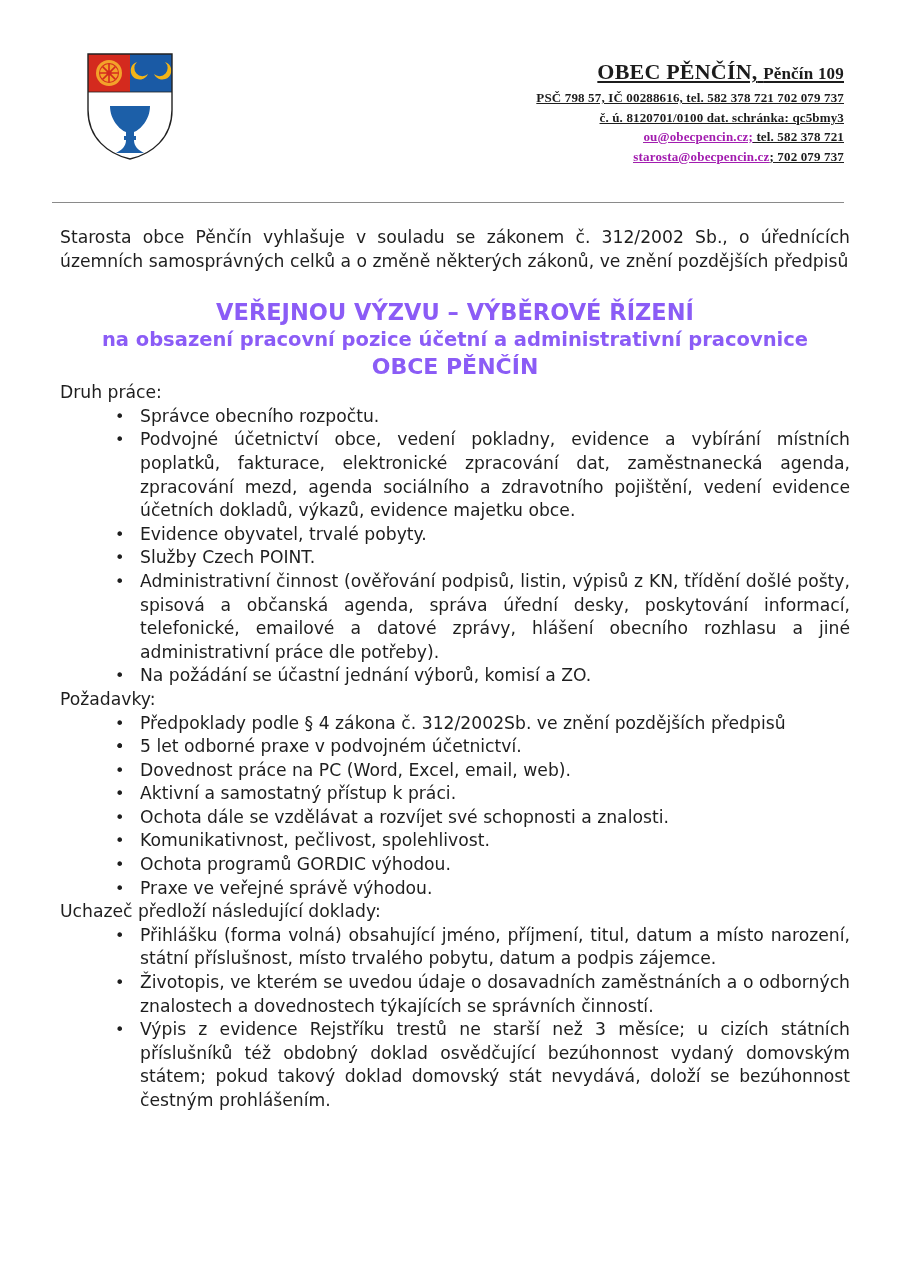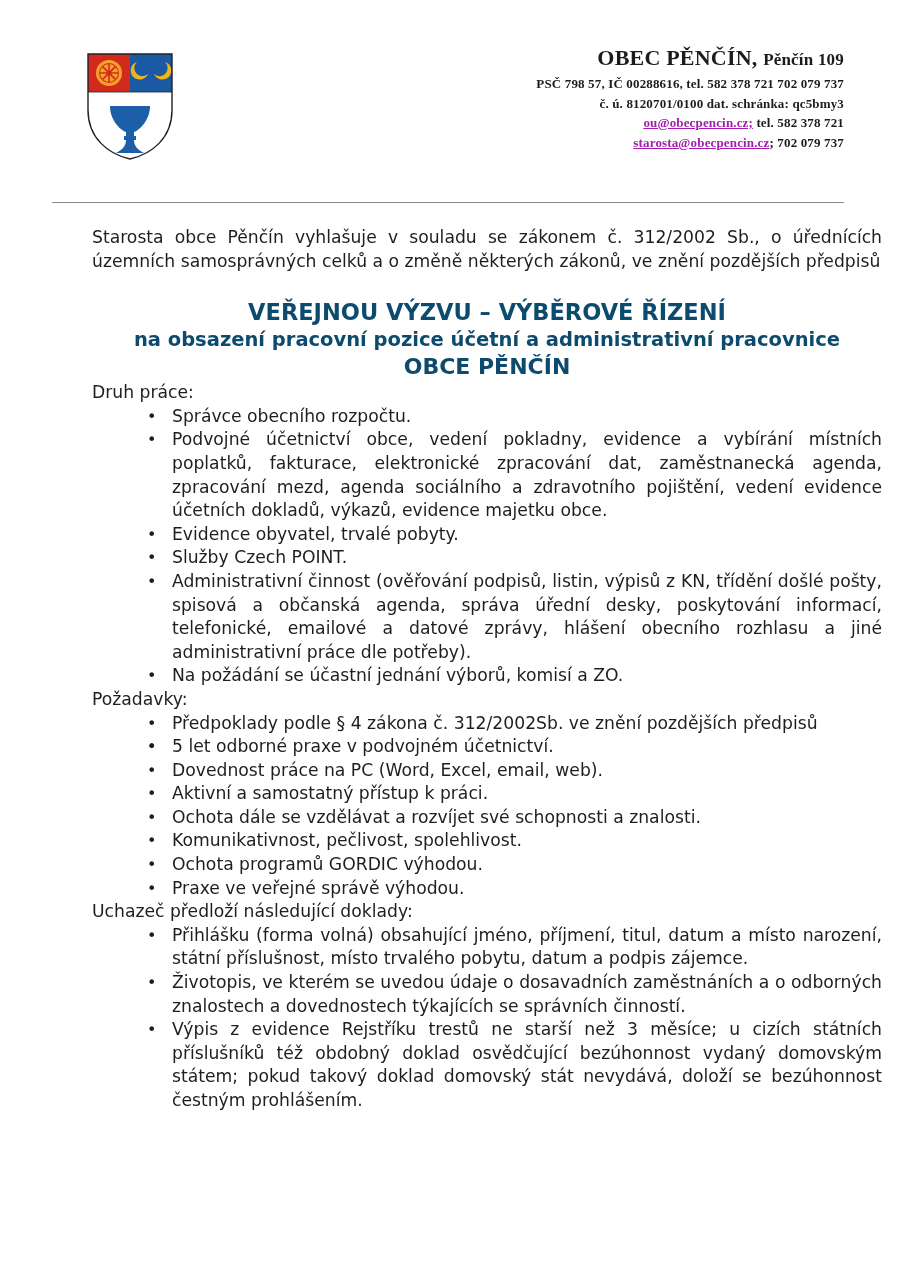--- a/index.html
+++ b/index.html
@@ -25,25 +25,26 @@
     .logo {
       position: absolute;
       left: 84px;
       top: 50px;
       width: 92px;
       height: 112px;
     }
     .letterhead {
       position: absolute;
       right: 56px;
-      top: 44px;
+      top: 58px;
       text-align: right;
       font-family: "Liberation Serif", serif;
       font-weight: bold;
       color: #1c1c1c;
+      text-decoration: underline;
     }
     .letterhead .org-line {
       font-size: 22px;
       line-height: 28px;
       letter-spacing: 0.2px;
     }
     .letterhead .org-line .org-name {
       font-size: 22px;
     }
     .letterhead .org-line .org-address {
@@ -68,33 +69,32 @@
     }
     
     .content {
       position: absolute;
       left: 60px;
       top: 226px;
       width: 790px;
       font-size: 17.2px;
       line-height: 23.6px;
       color: #1e1e1e;
-      margin-left: 32px;
     }
     .content p {
       margin: 0;
     }
     .intro {
       text-align: justify;
     }
     .title-block {
       text-align: center;
       font-weight: bold;
       margin-top: 24px;
-      color: #0c4a6e;
+      color: #8b5cf6;
     }
     .title-block .t1 {
       font-size: 22.5px;
       line-height: 30px;
     }
     .title-block .t2 {
       font-size: 19.5px;
       line-height: 26px;
     }
     .title-block .t3 {

